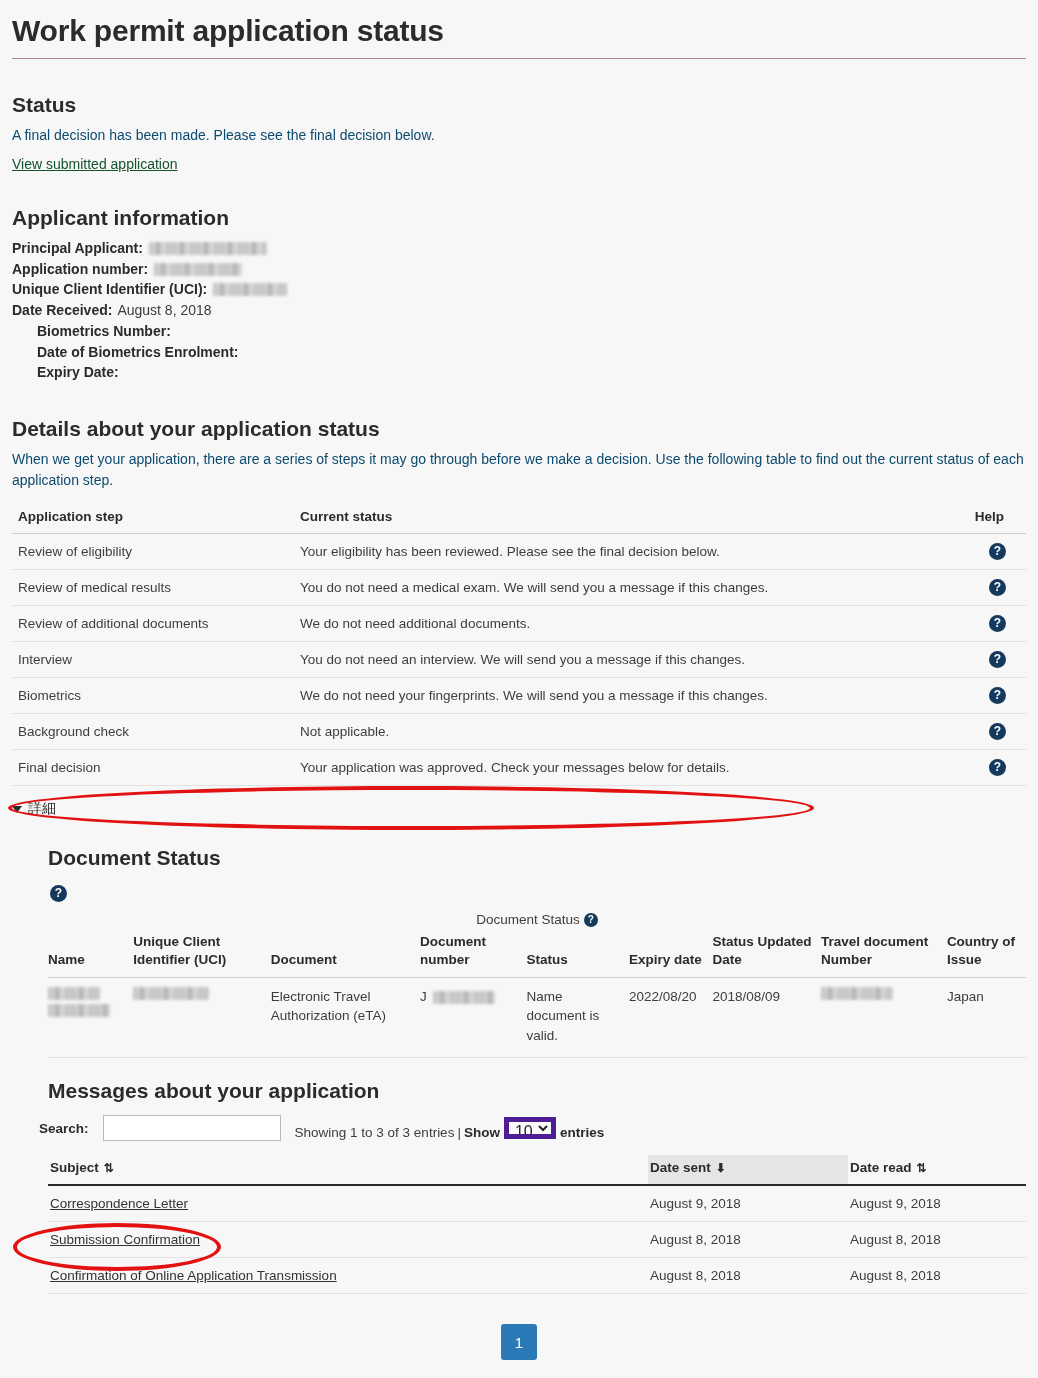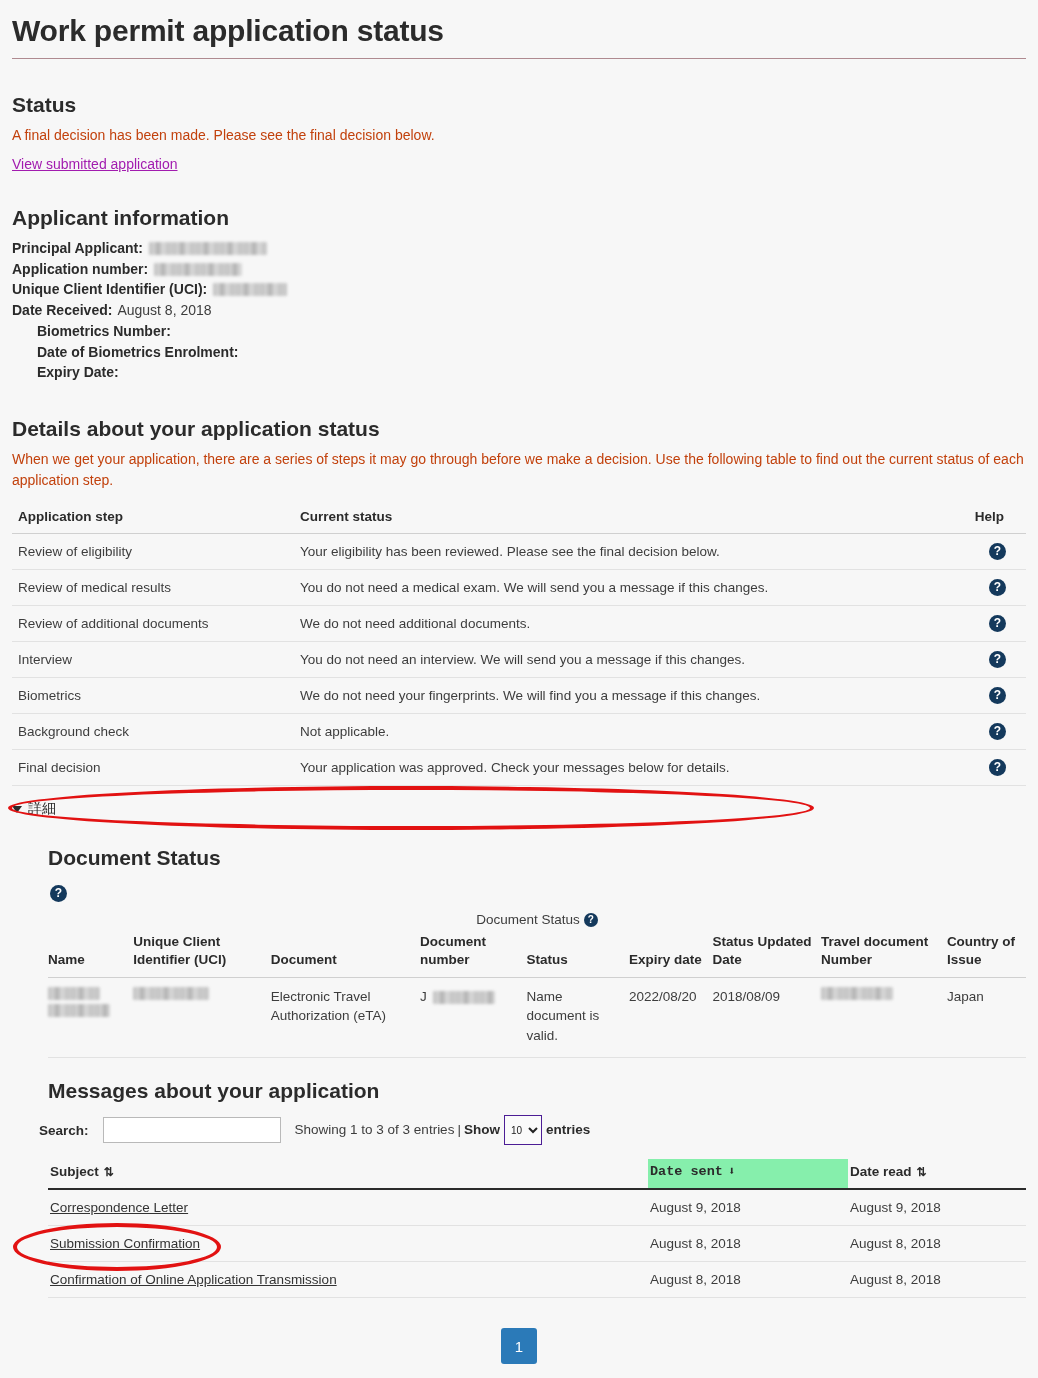--- a/index.html
+++ b/index.html
@@ -26,24 +26,24 @@
     border-bottom: 1px solid #af8a90;
   }
   .intro { margin: 10px 0 0 0; font-size: 14px; color: #3d3d3d; }
 
   h2.section-title {
     font-size: 21px;
     font-weight: bold;
     color: #2b2b2b;
     margin: 34px 0 8px 0;
   }
-  .section-text { margin: 6px 0 0 0; font-size: 14px; color: #c2410c; line-height: 1.5; }
+  .section-text { margin: 6px 0 0 0; font-size: 14px; color: #0c4a6e; line-height: 1.5; }
 
   a.plain-link {
-    color: #a21caf;
+    color: #14532d;
     text-decoration: underline;
     font-size: 14px;
     display: inline-block;
     margin-top: 10px;
   }
 
   
   .info-list { margin: 4px 0 0 0; line-height: 1.48; }
   .info-line { font-size: 14px; color: #2b2b2b; display: flex; align-items: center; }
   .info-line .lbl { font-weight: bold; white-space: pre; }
@@ -170,40 +170,40 @@
     border: 1px solid #b9b9b9;
     background: #ffffff;
     font-size: 13px;
     padding: 2px 5px;
     font-family: "Liberation Sans", sans-serif;
   }
   .showing-text { font-size: 13.5px; color: #3d3d3d; }
   .showing-text .sep { margin: 0 3px; }
   .showing-text b { color: #2b2b2b; }
   .entries-select {
-    height: 30px;
-    font-size: 10px;
-    border: 1px solid #4c1d95;
+    height: 22px;
+    font-size: 16px;
+    border: 5px solid #4c1d95;
     background: #fafafa;
     font-family: "Liberation Sans", sans-serif;
     color: #222;
     padding: 0 2px;
     margin: 0 4px;
   }
 
   .msg-table { width: 100%; border-collapse: collapse; }
   .msg-table th {
     text-align: left;
     font-size: 13.5px;
     font-weight: bold;
     color: #2b2b2b;
     padding: 5px 8px 9px 2px;
     border-bottom: 2px solid #2b2b2b;
   }
-  .msg-table th.sorted { background: #86efac; font-family: Liberation Mono, monospace; }
+  .msg-table th.sorted { background: #e5e5e5; }
   .msg-table td {
     font-size: 13.5px;
     color: #3d3d3d;
     padding: 10px 8px 10px 2px;
     border-bottom: 1px solid #e2e2e2;
   }
   .msg-table .c-subject { width: 600px; }
   .msg-table .c-sent { width: 200px; }
   .msg-table .c-read { width: auto; }
   .msg-link { color: #333333; text-decoration: underline; font-size: 13.5px; }
@@ -315,21 +315,21 @@
         <td>We do not need additional documents.</td>
         <td class="help-cell"><span class="help-icon">?</span></td>
       </tr>
       <tr>
         <td>Interview</td>
         <td>You do not need an interview. We will send you a message if this changes.</td>
         <td class="help-cell"><span class="help-icon">?</span></td>
       </tr>
       <tr>
         <td>Biometrics</td>
-        <td>We do not need your fingerprints. We will find you a message if this changes.</td>
+        <td>We do not need your fingerprints. We will send you a message if this changes.</td>
         <td class="help-cell"><span class="help-icon">?</span></td>
       </tr>
       <tr>
         <td>Background check</td>
         <td>Not applicable.</td>
         <td class="help-cell"><span class="help-icon">?</span></td>
       </tr>
       <tr>
         <td>Final decision</td>
         <td>Your application was approved. Check your messages below for details.</td>

